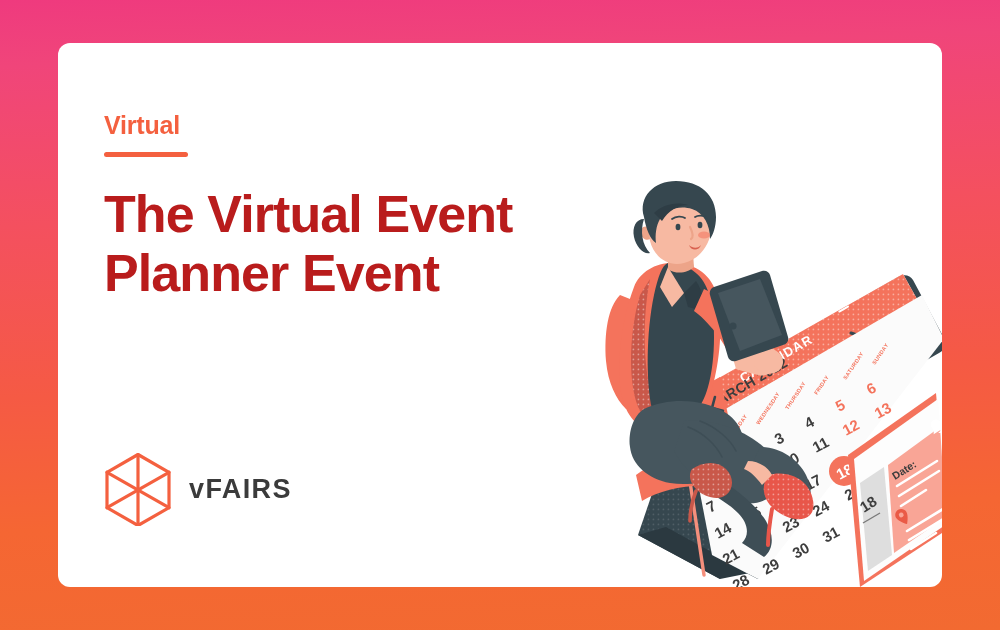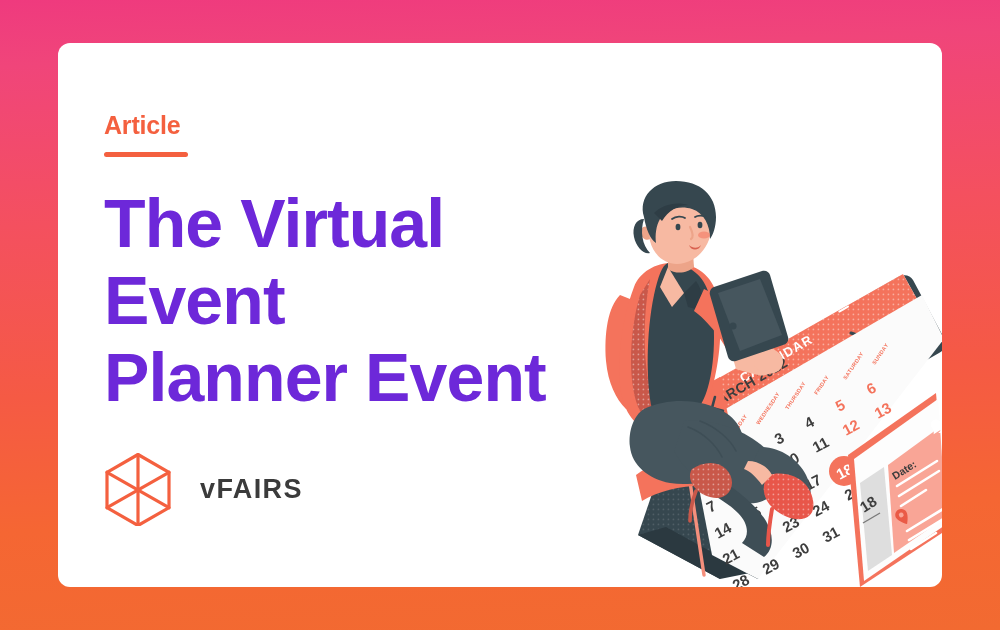--- a/index.html
+++ b/index.html
@@ -25,41 +25,41 @@
     font-weight:700;
     letter-spacing:-0.2px;
     line-height:1;
   }
   #eyebrow-rule {
     width:84px; height:5px; border-radius:3px;
     background:#f4603f; margin-top:14px;
   }
   #title {
     margin-top:28px;
-    color:#6d28d9;
-    font-size:68px;
+    color:#b91c1c;
+    font-size:52px;
     font-weight:700;
     line-height:1.13;
     letter-spacing:-0.9px;
   }
   
   #logo { position:absolute; left:46px; top:409px; display:flex; align-items:center; gap:17px; }
   #logo-mark { width:68px; height:74px; display:block; }
-  #logo-word { color:#3b3b3b; font-size:27px; font-weight:700; letter-spacing:1.4px;margin-left:11px; }
+  #logo-word { color:#3b3b3b; font-size:27px; font-weight:700; letter-spacing:1.4px; }
   
   #illo { position:absolute; left:534px; top:140px; width:350px; height:404px; }
   #illo svg { display:block; width:100%; height:100%; overflow:visible; }
 </style>
 </head>
 <body>
 
 <div id="card">
 
   <div id="textblock">
-    <div id="eyebrow">Article</div>
+    <div id="eyebrow">Virtual</div>
     <div id="eyebrow-rule"></div>
     <h1 id="title">
       <span>The Virtual Event</span><br>
       <span>Planner Event</span>
     </h1>
   </div>
 
   <div id="logo">
     <svg id="logo-mark" viewBox="0 0 68 74">
       <g fill="none" stroke="#f4603f" stroke-width="3.2" stroke-linejoin="round" stroke-linecap="round">

